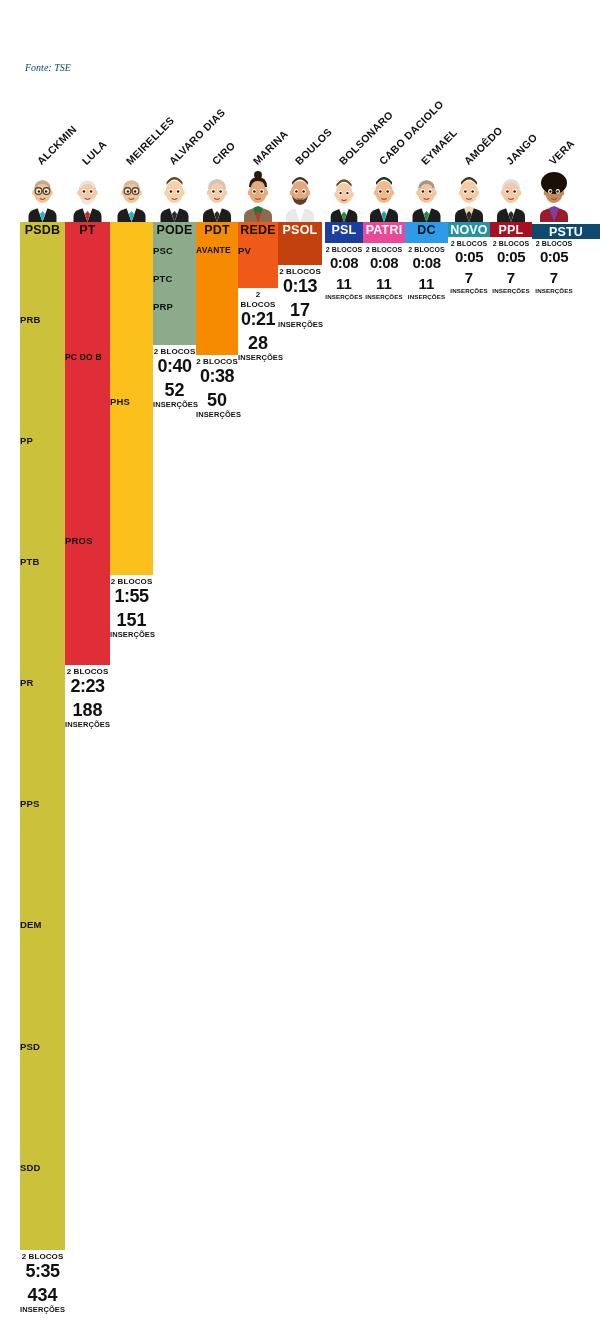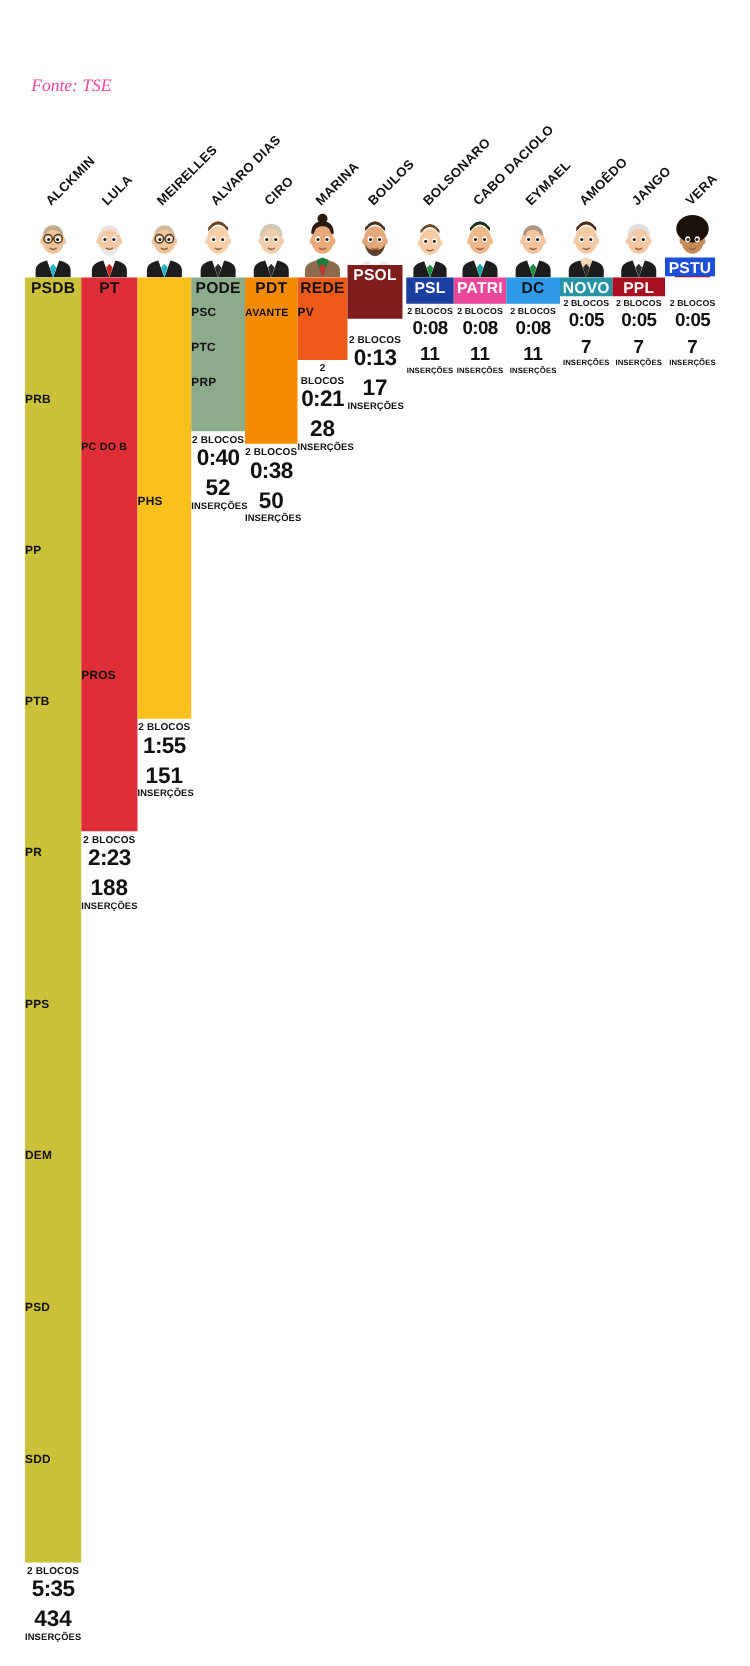--- a/index.html
+++ b/index.html
@@ -14,21 +14,21 @@
   
   .title {
     position: absolute; left: 22px; top: 20px;
     font-family: "Liberation Serif", serif;
     font-weight: bold; font-size: 37px; letter-spacing: -0.6px;
     color: #111; white-space: nowrap;
   }
   .source {
     position: absolute; left: 25px; top: 62px;
     font-family: "Liberation Serif", serif;
-    font-style: italic; font-size: 14px; color: #ec4899;
+    font-style: italic; font-size: 10px; color: #0c4a6e;
   }
 
   
   .col { position: absolute; top: 0; }
 
   .namelabel {
     position: absolute;
     transform-origin: left bottom;
     transform: rotate(-45deg);
     font-size: 10.5px; font-weight: bold;
@@ -263,21 +263,21 @@
             <ellipse cx="28.6" cy="26" rx="1.7" ry="2.4" fill="#e3a97c"></ellipse>
             <path d="M13 17 Q20 6 27 17 Q27 11 20 10 Q13 11 13 17Z" fill="#4a3220"></path>
             <path d="M12 18 Q20 7 28 18 L28 15 Q20 6 12 15Z" fill="#4a3220"></path>
             <ellipse cx="16.2" cy="24.4" rx="2.1" ry="2.4" fill="#fff"></ellipse>
             <ellipse cx="23.8" cy="24.4" rx="2.1" ry="2.4" fill="#fff"></ellipse>
             <circle cx="16.4" cy="24.6" r="1.25" fill="#24190c"></circle>
             <circle cx="23.6" cy="24.6" r="1.25" fill="#24190c"></circle>
             <path d="M17.6 31.6 Q20 33.4 22.4 31.6" stroke="#9a5a3c" stroke-width="1.2" fill="none" stroke-linecap="round"></path>
             <path d="M12 26 Q12 37 20 38 Q28 37 28 26 Q28 33 20 33 Q12 33 12 26Z" fill="#4a3220" opacity="0.9"></path>
           </svg></div>
-        <div class="bar" style="left: 0px; top: 212px; width: 44px; height: 43px; background: #7f1d1d;">
+        <div class="bar" style="left: 0px; top: 222px; width: 44px; height: 43px; background: #c2410c;">
           <div class="bar-header" style="height: 17px; line-height: 17px; font-size: 12.5px; color: rgb(255, 255, 255);">PSOL</div>
           <div class="ally" style="top: 19px; color: rgb(255, 255, 255); margin-top: 44px;">PCB</div>
         </div>
         <div class="stats" style="left: 0px; top: 267px; width: 44px;">
           <div class="stat-blocos">2 BLOCOS</div>
           <div class="stat-time">0:13</div>
           <div class="stat-count">17</div>
           <div class="stat-ins">INSERÇÕES</div>
         </div>
       </div>
@@ -422,21 +422,21 @@
             <ellipse cx="20" cy="25" rx="9" ry="11" fill="#c98a5a"></ellipse>
             <ellipse cx="11.4" cy="26" rx="1.7" ry="2.4" fill="#c98a5a"></ellipse>
             <ellipse cx="28.6" cy="26" rx="1.7" ry="2.4" fill="#c98a5a"></ellipse>
             <ellipse cx="20" cy="16" rx="13" ry="11" fill="#1a1008"></ellipse>
             <ellipse cx="16.2" cy="24.4" rx="2.1" ry="2.4" fill="#fff"></ellipse>
             <ellipse cx="23.8" cy="24.4" rx="2.1" ry="2.4" fill="#fff"></ellipse>
             <circle cx="16.4" cy="24.6" r="1.25" fill="#24190c"></circle>
             <circle cx="23.6" cy="24.6" r="1.25" fill="#24190c"></circle>
             <path d="M17.6 31.6 Q20 33.4 22.4 31.6" stroke="#9a5a3c" stroke-width="1.2" fill="none" stroke-linecap="round"></path>
           </svg></div>
-        <div class="bar" style="left: 0px; top: 206px; width: 40px; height: 15px; background: #1d4ed8;">
+        <div class="bar" style="left: 0px; top: 224px; width: 68px; height: 15px; background: #0c4a6e;">
           <div class="bar-header" style="height: 17px; line-height: 17px; font-size: 12.5px; color: rgb(255, 255, 255);">PSTU</div>
         </div>
         <div class="stats small" style="left: 0px; top: 239px; width: 44px;">
           <div class="stat-blocos">2 BLOCOS</div>
           <div class="stat-time">0:05</div>
           <div class="stat-count">7</div>
           <div class="stat-ins">INSERÇÕES</div>
         </div>
       </div>
     </div>

